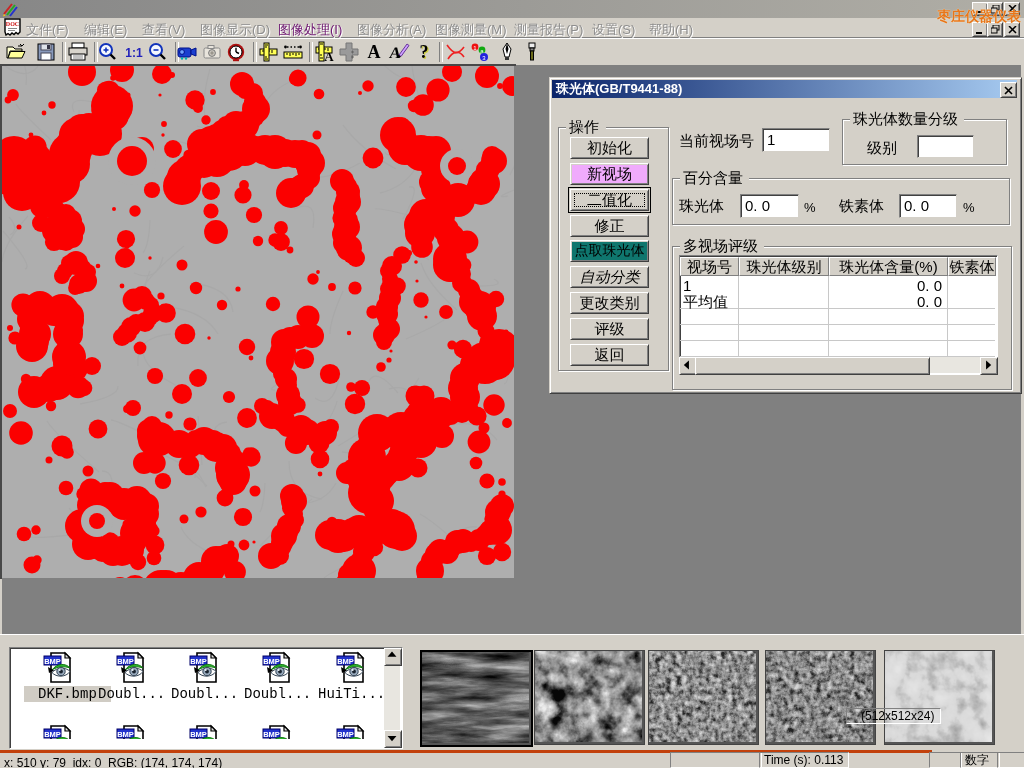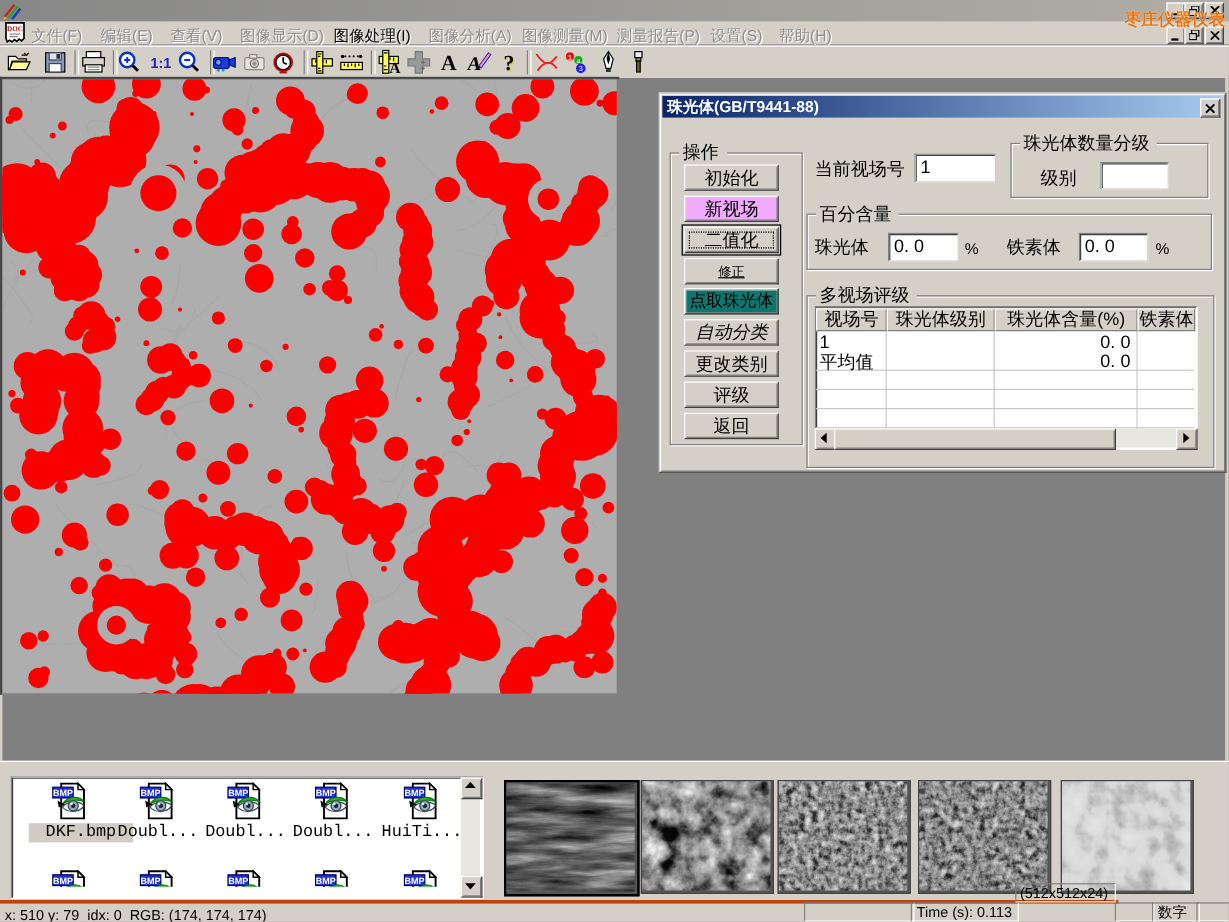--- a/index.html
+++ b/index.html
@@ -37,21 +37,21 @@
   <div class="abs" style="left:4px;top:0px;"><svg width="17" height="18" viewBox="0 0 17 18">
         <path d="M1 1 h15 v13 l-2 2 l-2 -1.5 l-2 2 l-2 -1.5 l-2 2 l-2 -1.5 L2 17 L1 14 Z" fill="#fff" stroke="#000" stroke-width="1.4"></path>
         <text x="8.5" y="8" font-size="6" font-weight="bold" fill="#cc1111" text-anchor="middle" font-family="Liberation Serif">DOC</text>
         <line x1="4" y1="10.5" x2="13" y2="10.5" stroke="#888"></line>
         <line x1="4" y1="12.5" x2="11" y2="12.5" stroke="#888"></line>
       </svg></div>
   <div style="position:absolute;left:26px;top:3px;color:#8e8e8e;text-shadow:1px 1px 0 #ffffff;font-size:13px;">文件(F)</div>
     <div style="position:absolute;left:84px;top:3px;color:#8e8e8e;text-shadow:1px 1px 0 #ffffff;font-size:13px;">编辑(E)</div>
     <div style="position:absolute;left:142px;top:3px;color:#8e8e8e;text-shadow:1px 1px 0 #ffffff;font-size:13px;">查看(V)</div>
     <div style="position:absolute;left:200px;top:3px;color:#8e8e8e;text-shadow:1px 1px 0 #ffffff;font-size:13px;">图像显示(D)</div>
-    <div style="position:absolute;left:278px;top:3px;color:#000000;text-shadow:1px 1px 0 #ffffff;font-size:13px;">图像处理(I)</div>
+    <div style="position:absolute;left:278px;top:3px;color:#701a75;text-shadow:1px 1px 0 #ffffff;font-size:13px;">图像处理(I)</div>
     <div style="position:absolute;left:357px;top:3px;color:#8e8e8e;text-shadow:1px 1px 0 #ffffff;font-size:13px;">图像分析(A)</div>
     <div style="position:absolute;left:435px;top:3px;color:#8e8e8e;text-shadow:1px 1px 0 #ffffff;font-size:13px;">图像测量(M)</div>
     <div style="position:absolute;left:514px;top:3px;color:#8e8e8e;text-shadow:1px 1px 0 #ffffff;font-size:13px;">测量报告(P)</div>
     <div style="position:absolute;left:592px;top:3px;color:#8e8e8e;text-shadow:1px 1px 0 #ffffff;font-size:13px;">设置(S)</div>
     <div style="position:absolute;left:649px;top:3px;color:#8e8e8e;text-shadow:1px 1px 0 #ffffff;font-size:13px;">帮助(H)</div>
 </div>
 <div style="position:absolute;left:972px;top:22px;width:14px;height:13px;background:#d4d0c8;border:1px solid;border-color:#fff #404040 #404040 #fff;box-shadow:inset 1px 1px 0 #d4d0c8, inset -1px -1px 0 #808080;display:flex;align-items:center;justify-content:center;">
     <svg width="8" height="8">
       <rect x="0" y="6" width="6" height="2" fill="#000"></rect>
     </svg>
@@ -927,21 +927,21 @@
 <div style="position:absolute;left:558px;top:127px;width:109px;height:242px;border:1px solid #808080;box-shadow:1px 1px 0 #fff, inset 1px 1px 0 #fff;"></div>
 <div style="position:absolute;left:566px;top:118px;width:34px;background:#d4d0c8;padding:0 3px;font-size:15px;">操作</div>
 <div style="position:absolute;left:570px;top:137px;width:77px;height:20px;background:#d4d0c8;border:1px solid;border-color:#fff #404040 #404040 #fff;box-shadow:inset 1px 1px 0 #d4d0c8, inset -1px -1px 0 #808080;display:flex;align-items:center;justify-content:center;font-size:15px;">初始化</div>
 <div style="position:absolute;left:570px;top:163px;width:77px;height:20px;background:#f0abfc;border:1px solid;border-color:#fff #404040 #404040 #fff;box-shadow:inset 1px 1px 0 #d4d0c8, inset -1px -1px 0 #808080;display:flex;align-items:center;justify-content:center;font-size:15px;">新视场</div>
 <div style="position:absolute;left:568px;top:187px;width:81px;height:24px;border:1px solid #000;background:#d4d0c8;">
     <div style="position:absolute;left:1px;top:1px;right:1px;bottom:1px;border:1px solid;border-color:#fff #404040 #404040 #fff;box-shadow:inset 1px 1px 0 #d4d0c8, inset -1px -1px 0 #808080;">
       <div style="position:absolute;left:3px;top:3px;right:3px;bottom:3px;border:1px dotted #000;"></div>
       <div style="position:absolute;left:0;top:0;right:0;bottom:0;display:flex;align-items:center;justify-content:center;font-size:15px;">二值化</div>
     </div>
   </div>
-<div style="position:absolute;left:570px;top:215px;width:77px;height:20px;background:#d4d0c8;border:1px solid;border-color:#fff #404040 #404040 #fff;box-shadow:inset 1px 1px 0 #d4d0c8, inset -1px -1px 0 #808080;display:flex;align-items:center;justify-content:center;font-size:11px;text-decoration:underline;">修正</div>
+<div style="position:absolute;left:570px;top:215px;width:77px;height:20px;background:#d4d0c8;border:1px solid;border-color:#fff #404040 #404040 #fff;box-shadow:inset 1px 1px 0 #d4d0c8, inset -1px -1px 0 #808080;display:flex;align-items:center;justify-content:center;font-size:15px;">修正</div>
 <div style="position:absolute;left:570px;top:240px;width:77px;height:20px;background:#0f766e;border:1px solid;border-color:#fff #404040 #404040 #fff;box-shadow:inset 1px 1px 0 #d4d0c8, inset -1px -1px 0 #808080;display:flex;align-items:center;justify-content:center;font-size:14px;">点取珠光体</div>
 <div style="position:absolute;left:570px;top:266px;width:77px;height:20px;background:#d4d0c8;border:1px solid;border-color:#fff #404040 #404040 #fff;box-shadow:inset 1px 1px 0 #d4d0c8, inset -1px -1px 0 #808080;display:flex;align-items:center;justify-content:center;font-size:15px;font-style:italic;">自动分类</div>
 <div style="position:absolute;left:570px;top:292px;width:77px;height:20px;background:#d4d0c8;border:1px solid;border-color:#fff #404040 #404040 #fff;box-shadow:inset 1px 1px 0 #d4d0c8, inset -1px -1px 0 #808080;display:flex;align-items:center;justify-content:center;font-size:15px;">更改类别</div>
 <div style="position:absolute;left:570px;top:318px;width:77px;height:20px;background:#d4d0c8;border:1px solid;border-color:#fff #404040 #404040 #fff;box-shadow:inset 1px 1px 0 #d4d0c8, inset -1px -1px 0 #808080;display:flex;align-items:center;justify-content:center;font-size:15px;">评级</div>
 <div style="position:absolute;left:570px;top:344px;width:77px;height:20px;background:#d4d0c8;border:1px solid;border-color:#fff #404040 #404040 #fff;box-shadow:inset 1px 1px 0 #d4d0c8, inset -1px -1px 0 #808080;display:flex;align-items:center;justify-content:center;font-size:15px;">返回</div>
 <div style="position:absolute;left:679px;top:132px;font-size:15px;">当前视场号</div>
 <div style="position:absolute;left:762px;top:128px;width:66px;height:22px;background:#fff;border:1px solid;border-color:#808080 #d4d0c8 #d4d0c8 #808080;box-shadow:inset 1px 1px 0 #404040, inset -1px -1px 0 #fff;font-size:15px;padding:0;line-height:22px;"><span style="padding-left:4px;">1</span></div>
 <div style="position:absolute;left:842px;top:119px;width:163px;height:44px;border:1px solid #808080;box-shadow:1px 1px 0 #fff, inset 1px 1px 0 #fff;"></div>
 <div style="position:absolute;left:850px;top:110px;width:108px;background:#d4d0c8;padding:0 3px;font-size:15px;">珠光体数量分级</div>
 <div style="position:absolute;left:867px;top:139px;font-size:15px;">级别</div>
@@ -1205,15 +1205,15 @@
     </svg></div>
 <div style="position:absolute;left:884px;top:650px;width:109px;height:93px;border:1px solid #444;background:#555;"><svg width="107" height="91">
       <rect width="107" height="91" fill="#888" filter="url(#t5)"></rect>
     </svg></div>
 
 <div class="abs" style="left:0;top:750px;width:932px;height:18px;background:#d4d0c8;border-top:3px solid #c2410c;text-decoration:underline;">
   <div class="abs" style="left:4px;top:3px;font-size:12px;">x: 510 y: 79&nbsp; idx: 0&nbsp; RGB: (174, 174, 174)</div>
 </div>
 <div style="position:absolute;left:670px;top:752px;width:86px;height:14px;border:1px solid;border-color:#808080 #fff #fff #808080;font-size:12px;padding-left:4px;line-height:14px;overflow:hidden;"></div>
 <div style="position:absolute;left:759px;top:752px;width:84px;height:14px;border:1px solid;border-color:#808080 #fff #fff #808080;font-size:12px;padding-left:4px;line-height:14px;overflow:hidden;">Time (s): 0.113</div>
-<div style="position:absolute;left:846px;top:736px;width:79px;height:14px;border:1px solid;border-color:#808080 #fff #fff #808080;font-size:12px;padding-left:3px;line-height:14px;overflow:hidden;">(512x512x24)</div>
+<div style="position:absolute;left:846px;top:708px;width:79px;height:14px;border:1px solid;border-color:#808080 #fff #fff #808080;font-size:12px;padding-left:14px;line-height:14px;overflow:hidden;">(512x512x24)</div>
 <div style="position:absolute;left:929px;top:752px;width:27px;height:14px;border:1px solid;border-color:#808080 #fff #fff #808080;font-size:12px;padding-left:4px;line-height:14px;overflow:hidden;"></div>
 <div style="position:absolute;left:960px;top:752px;width:34px;height:14px;border:1px solid;border-color:#808080 #fff #fff #808080;font-size:12px;padding-left:4px;line-height:14px;overflow:hidden;">数字</div>
 <div style="position:absolute;left:997px;top:752px;width:26px;height:14px;border:1px solid;border-color:#808080 #fff #fff #808080;font-size:12px;padding-left:4px;line-height:14px;overflow:hidden;"></div>
 </body></html>

